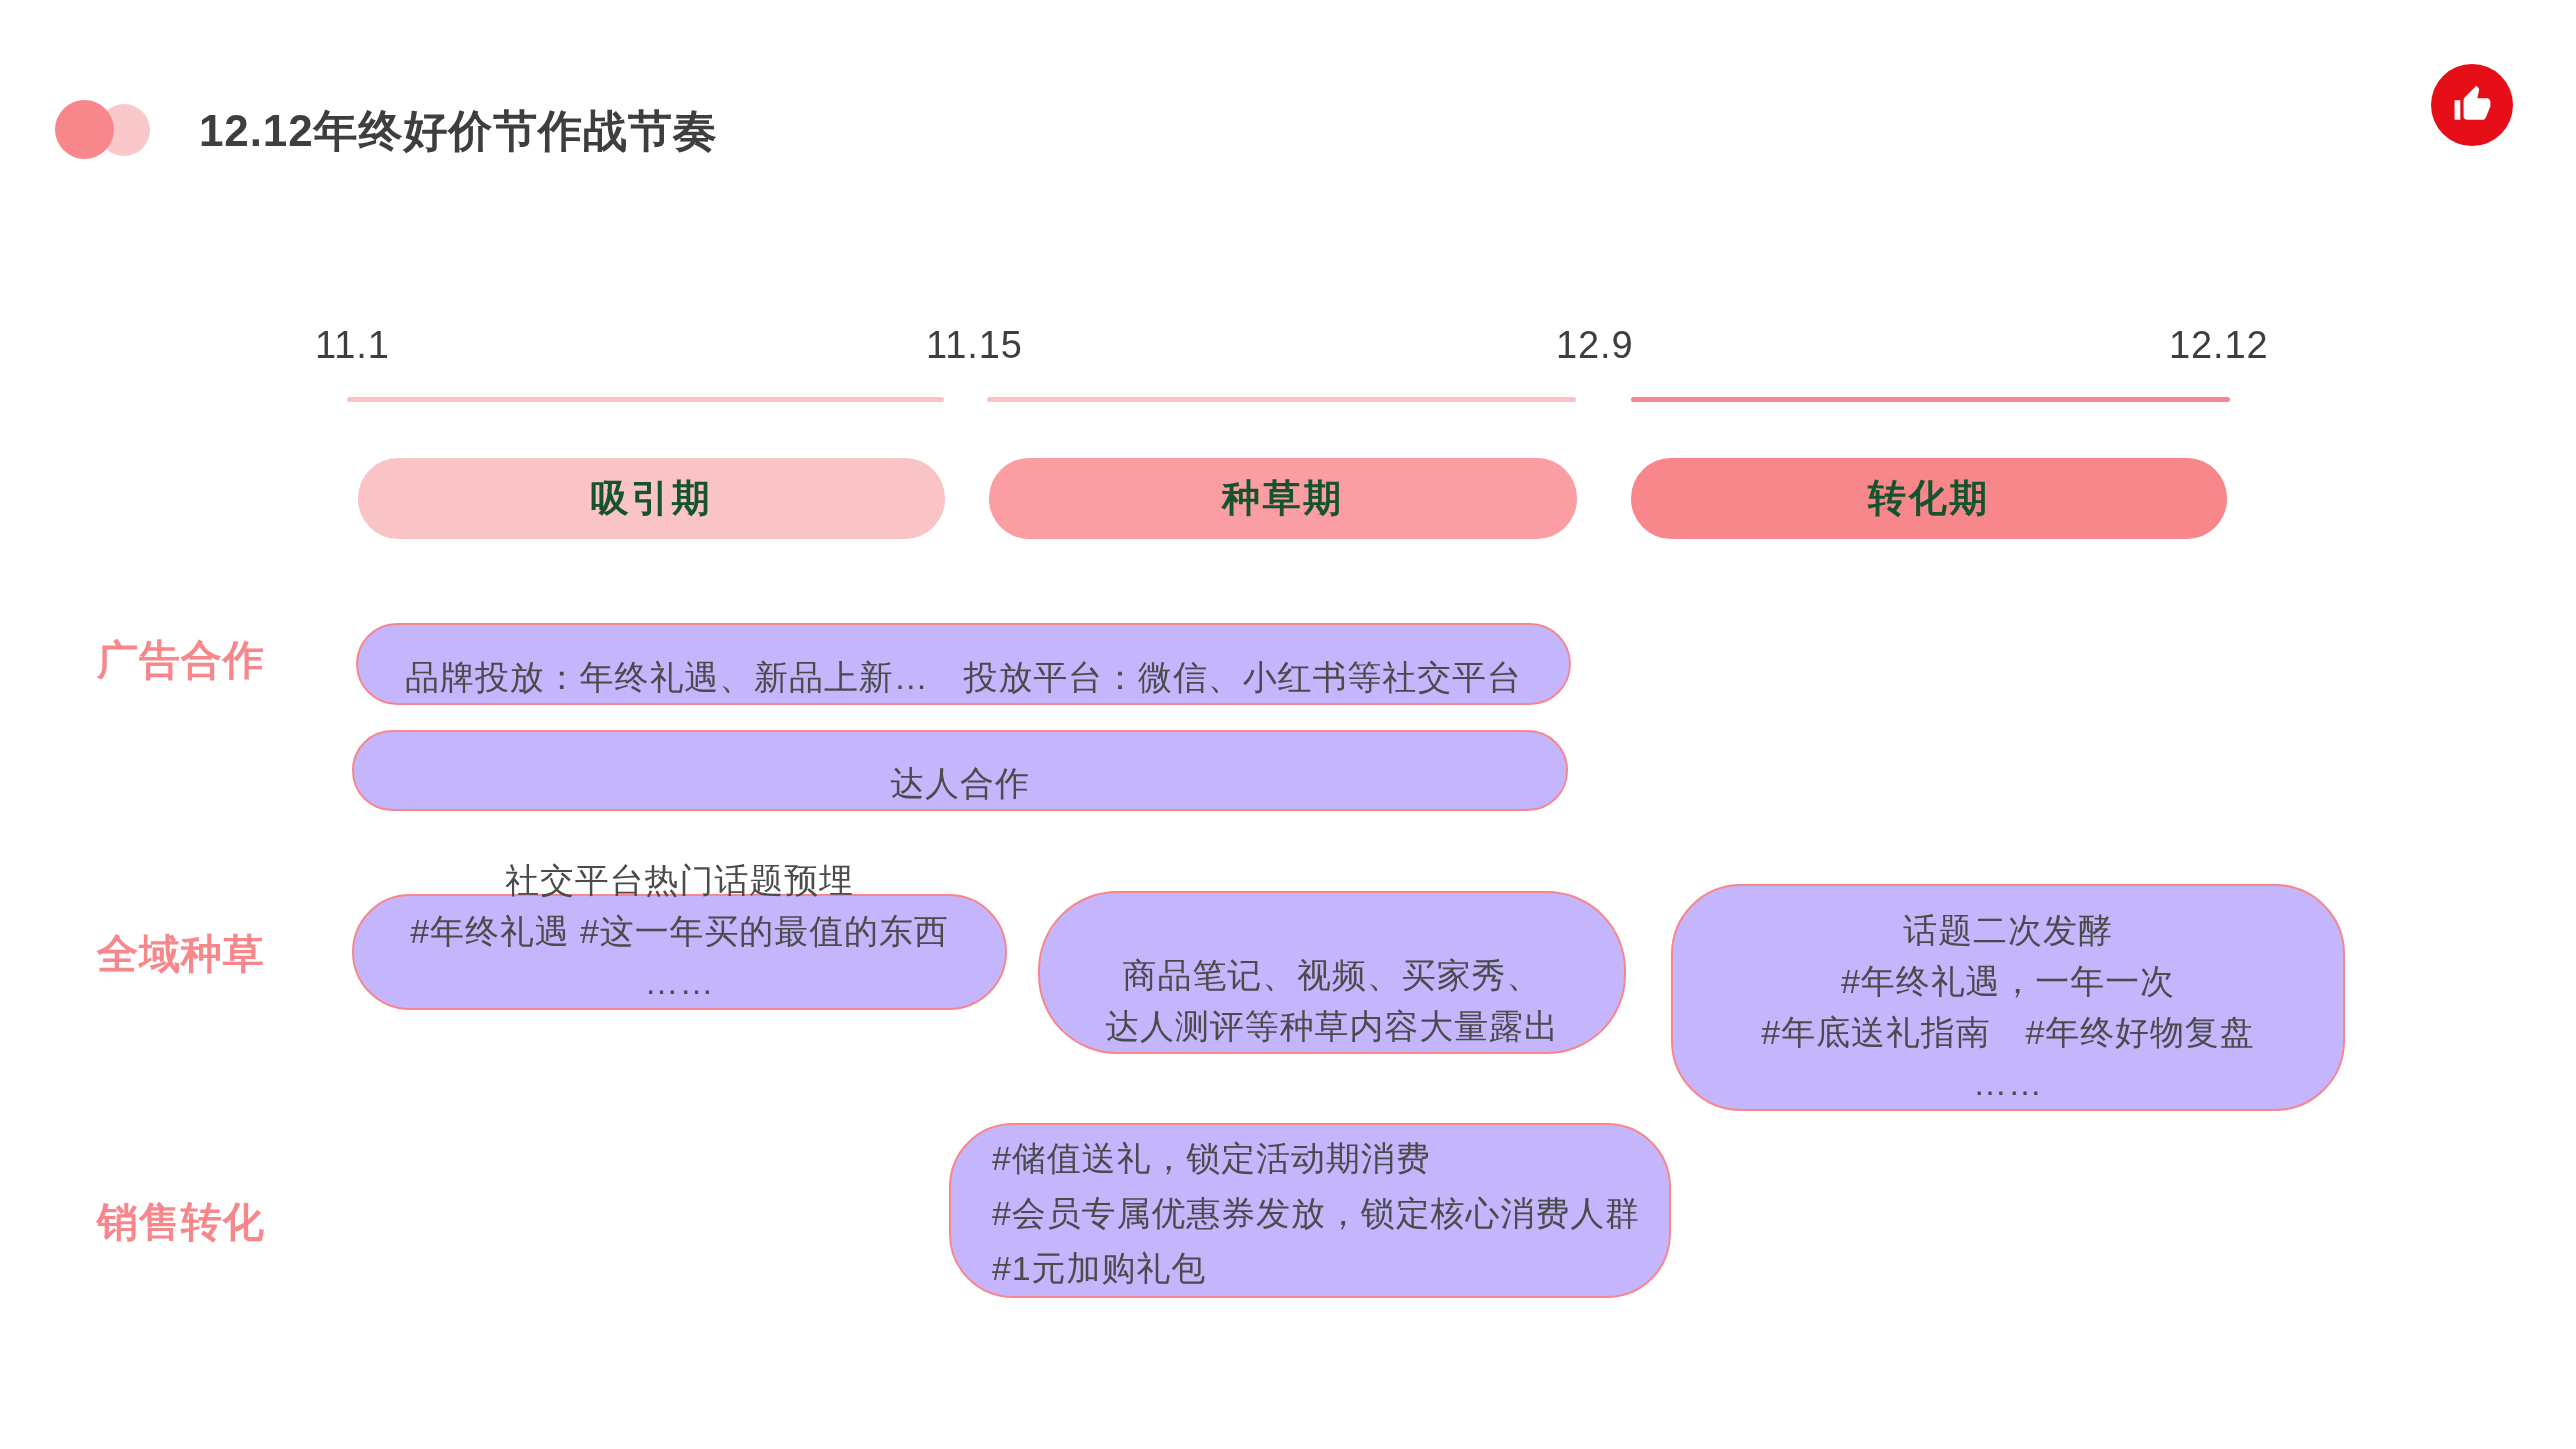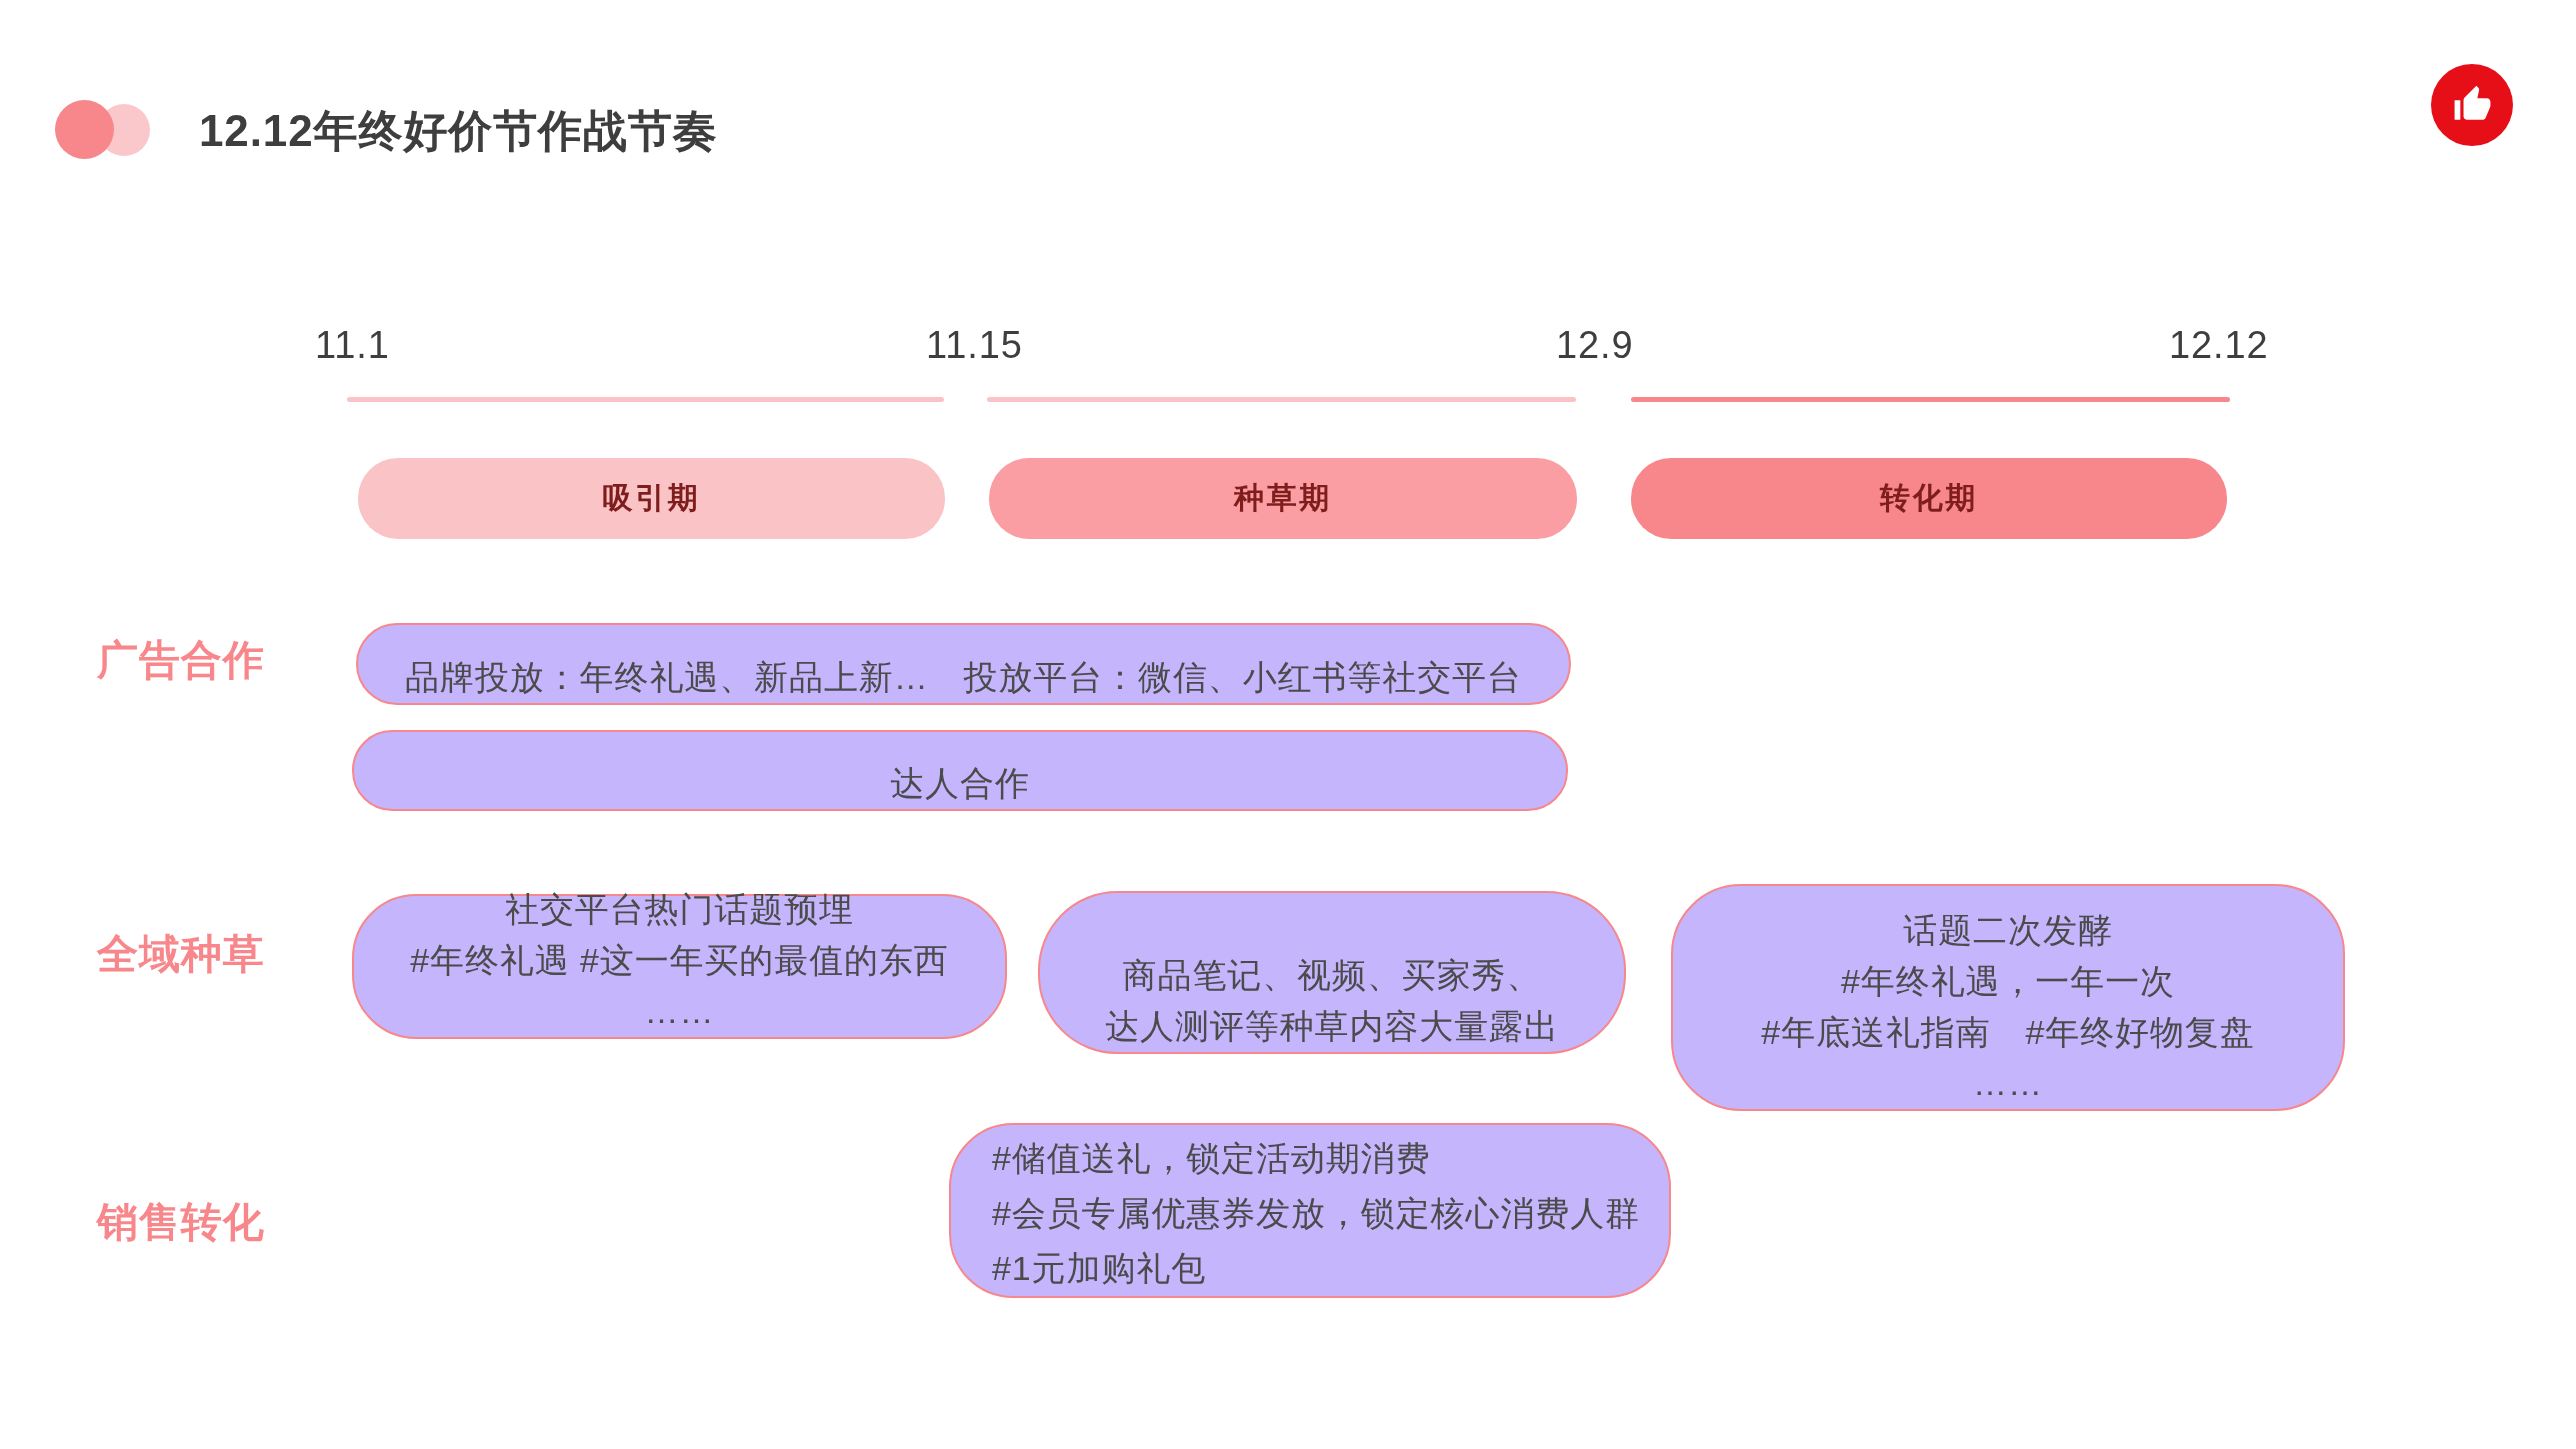--- a/index.html
+++ b/index.html
@@ -36,21 +36,21 @@
     position:absolute;top:324px;font-size:38px;font-weight:500;color:var(--text-dark);
     letter-spacing:0.9px;
   }
   .seg{position:absolute;top:397px;height:4.5px;border-radius:2.7px;}
   .seg-light{background:var(--pink-light);}
   .seg-dark{background:var(--accent);}
   .pill{
     position:absolute;top:458px;height:81px;border-radius:40px;
     display:flex;align-items:center;justify-content:center;
   }
-  .pill span{font-size:30px;font-weight:700;color:#7f1d1d;letter-spacing:2.7px;}
+  .pill span{font-size:38px;font-weight:700;color:#14532d;letter-spacing:2.7px;}
   
   .rowlabel{
     position:absolute;left:97px;font-size:41px;font-weight:700;color:var(--accent);
     letter-spacing:0.9px;
   }
   .obox{
     position:absolute;background:#c4b5fd;border:2.7px solid var(--accent);
     display:flex;flex-direction:column;align-items:center;justify-content:flex-end;
   }
   .obox .line{
@@ -97,21 +97,21 @@
   <div class="rowlabel" style="top:927px">全域种草</div>
   <div class="rowlabel" style="top:1195px">销售转化</div>
 
   <div class="obox" style="left:356px;top:623px;width:1215px;height:82px;border-radius:41px">
     <div class="line">品牌投放：年终礼遇、新品上新…　投放平台：微信、小红书等社交平台</div>
   </div>
   <div class="obox" style="left:352px;top:730px;width:1216px;height:81px;border-radius:40px">
     <div class="line">达人合作</div>
   </div>
 
-  <div class="obox" style="left:352px;top:894px;width:655px;height:145px;border-radius:64px">
+  <div class="obox" style="left:352px;top:894px;width:655px;height:116px;border-radius:64px">
     <div class="line">社交平台热门话题预埋</div>
     <div class="line">#年终礼遇 #这一年买的最值的东西</div>
     <div class="line">……</div>
   </div>
   <div class="obox" style="left:1038px;top:891px;width:588px;height:163px;border-radius:79px">
     <div class="line">商品笔记、视频、买家秀、</div>
     <div class="line">达人测评等种草内容大量露出</div>
   </div>
   <div class="obox" style="left:1671px;top:884px;width:674px;height:227px;border-radius:70px">
     <div class="line">话题二次发酵</div>

